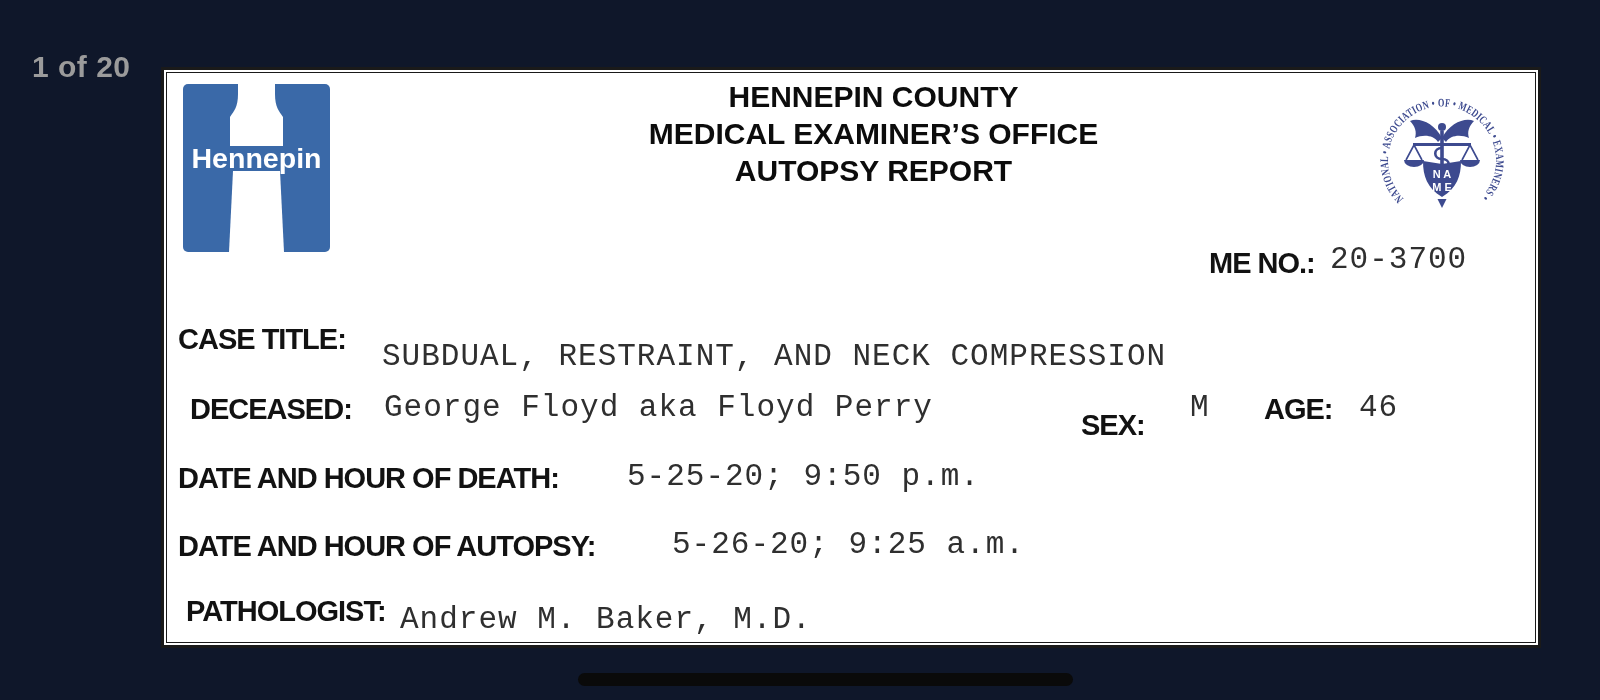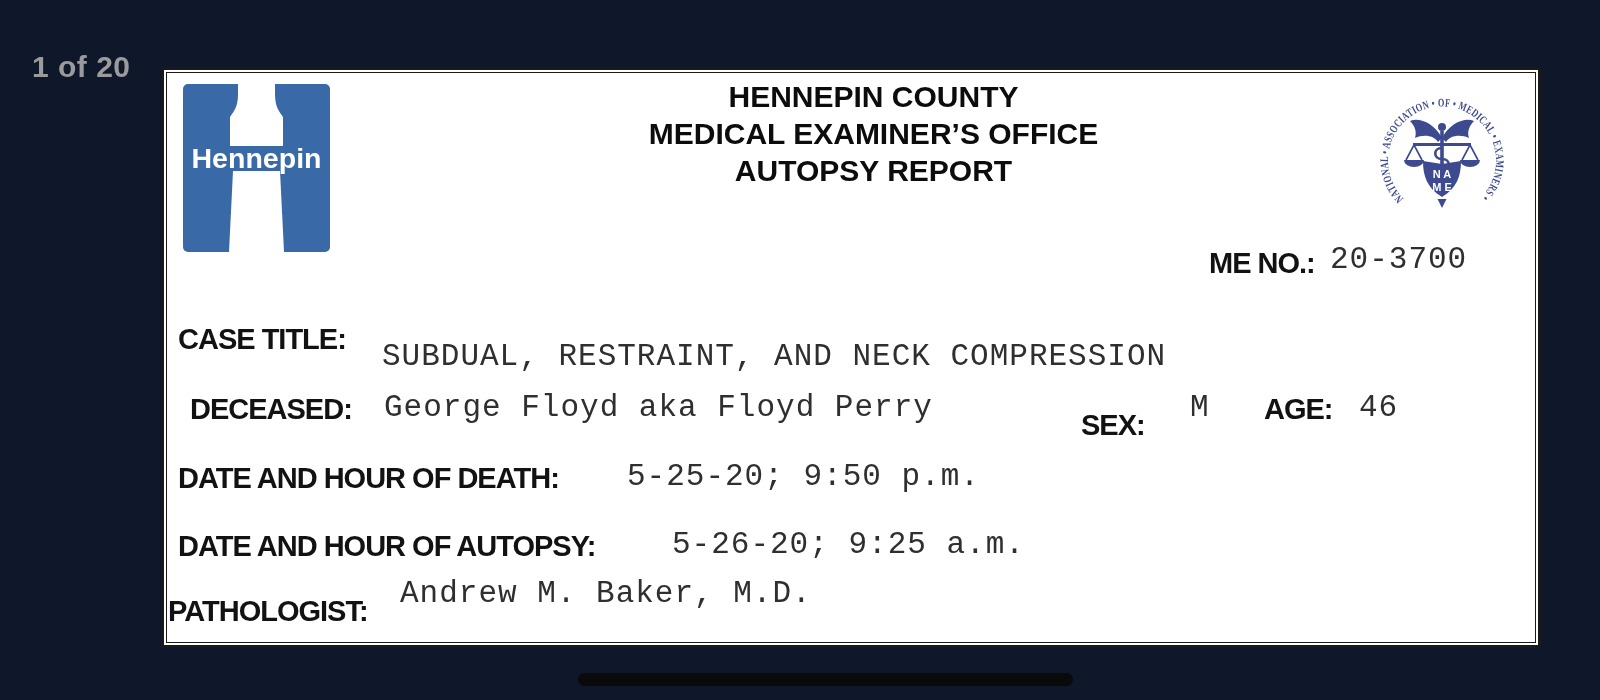--- a/index.html
+++ b/index.html
@@ -117,18 +117,18 @@
     <span class="val" style="left:1026px; top:320px;">M</span>
     <span class="lbl" style="left:1100px; top:322px;">AGE:</span>
     <span class="val" style="left:1195px; top:320px;">46</span>
 
     <span class="lbl" style="left:14px; top:391px;">DATE AND HOUR OF DEATH:</span>
     <span class="val" style="left:463px; top:389px;">5-25-20; 9:50 p.m.</span>
 
     <span class="lbl" style="left:14px; top:459px;">DATE AND HOUR OF AUTOPSY:</span>
     <span class="val" style="left:465px; top:457px;margin-left:43px;">5-26-20; 9:25 a.m.</span>
 
-    <span class="lbl" style="left:4px; top:524px;">PATHOLOGIST:</span>
-    <span class="val" style="left:236px; top:506px;">Andrew M. Baker, M.D.</span>
+    <span class="lbl" style="left:22px; top:524px;">PATHOLOGIST:</span>
+    <span class="val" style="left:236px; top:532px;">Andrew M. Baker, M.D.</span>
   </div>
 
   <div class="home-bar"></div>
 </div>
 
 </body></html>

